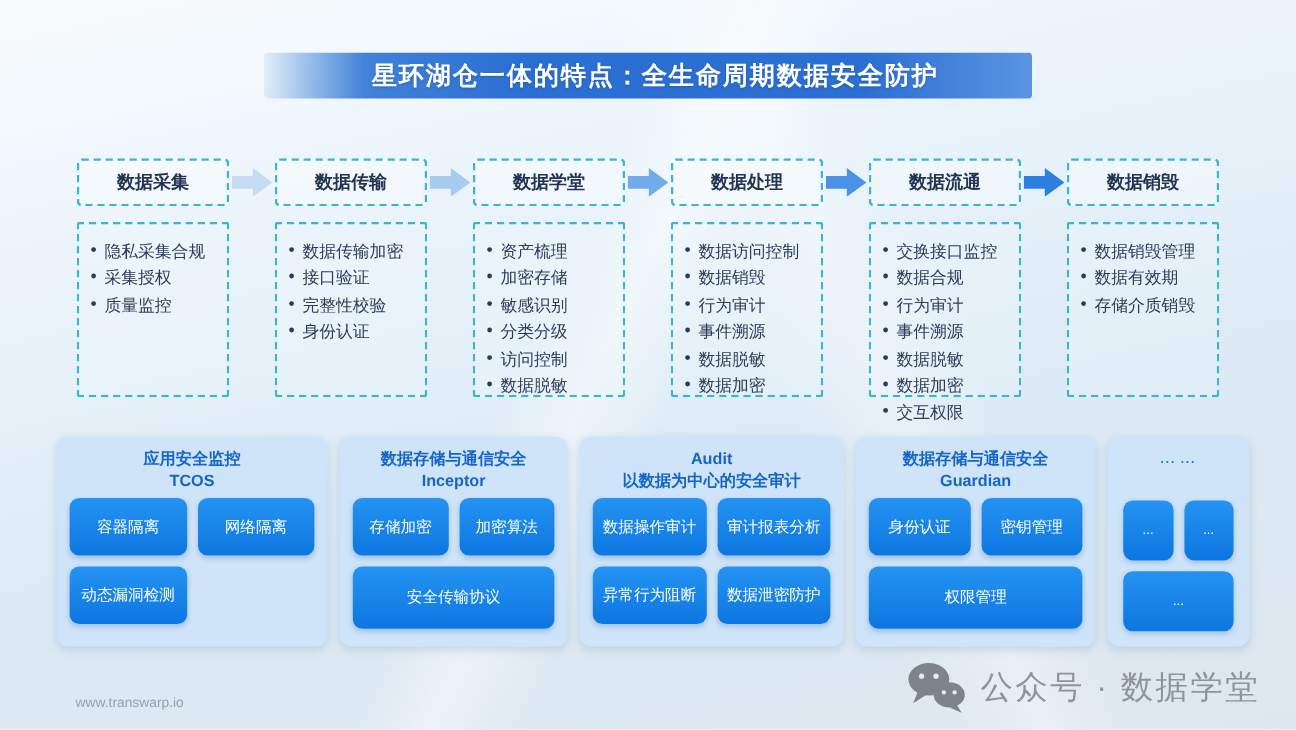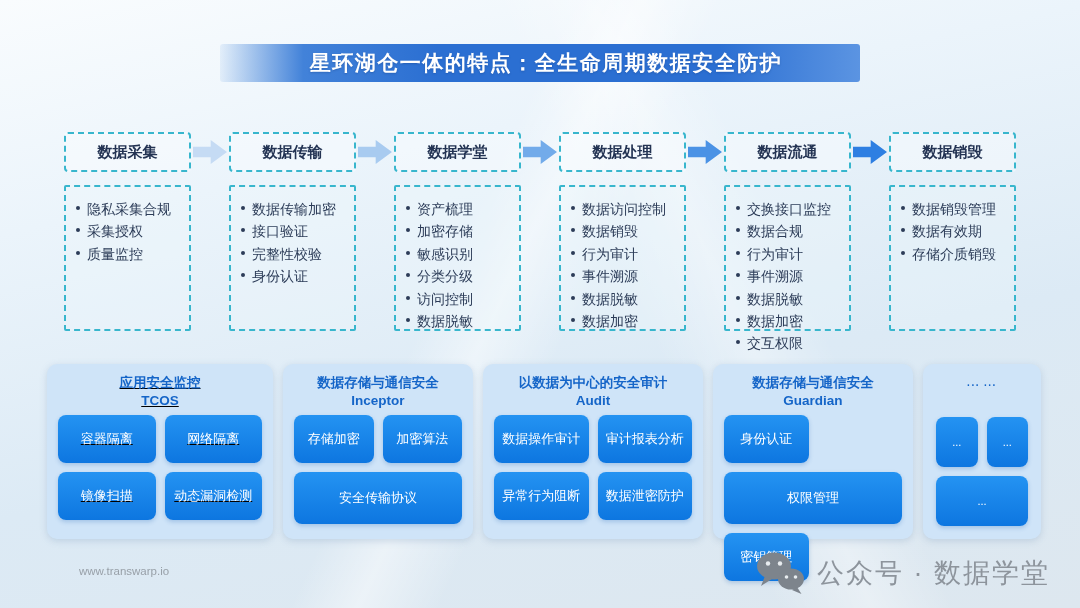--- a/index.html
+++ b/index.html
@@ -54,34 +54,34 @@
     margin-top:13px;height:146px;border:2px dashed var(--dashed-teal);border-radius:2px;
     padding:11px 4px 0 9px;background:rgba(240,249,253,0.30);
   }
   .bullet{display:flex;align-items:flex-start;font-size:14px;color:var(--bullet-text);line-height:1.6;}
   .dot{width:4px;height:4px;border-radius:50%;background:var(--bullet-text);margin:8px 7px 0 1px;flex:0 0 auto;}
   .cards{display:flex;gap:10px;padding-left:47px;margin-top:33px;position:relative;}
   .card{
     background:var(--card-bg);border-radius:10px;height:175px;padding:10px 11px;
     box-shadow:0 2px 7px rgba(110,145,180,0.28);
   }
-  .card:nth-child(1){width:226px;text-decoration:underline;} .card:nth-child(2){width:190px;}
+  .card:nth-child(1){width:226px;} .card:nth-child(2){width:190px;}
   .card:nth-child(3){width:220px;} .card:nth-child(4){width:200px;}
   .card:nth-child(5){width:118px;padding:12px 13px;}
   .card-head{height:38px;text-align:center;color:var(--card-title);font-weight:bold;font-size:13.5px;line-height:1.35;}
   .card:nth-child(5) .card-head{font-size:10px;letter-spacing:1px;padding-top:3px;}
   .btn-grid{display:grid;grid-template-columns:1fr 1fr;gap:9px;margin-top:3px;}
   .pbtn{
     background:linear-gradient(180deg,#2493f2,var(--button-blue-dark));
     border-radius:8px;color:#fff;display:flex;align-items:center;justify-content:center;
     font-size:13px;height:48px;box-shadow:0 2px 4px rgba(30,100,180,0.25);
   }
   .pbtn.span2{grid-column:1/3;height:52px;}
   .card:nth-child(5) .pbtn{font-size:11px;height:50px;}
-  .footer{display:flex;justify-content:space-between;align-items:center;margin-top:10px;padding:0 30px 0 79px;position:relative;}
+  .footer{display:flex;justify-content:space-between;align-items:flex-end;margin-top:10px;padding:0 30px 0 63px;position:relative;}
   .f-left{font-size:11.5px;color:var(--footer-gray);line-height:1.5;}
   .f-right{display:flex;align-items:center;gap:12px;color:#8d949c;font-size:27px;letter-spacing:2px;margin-top:2px;}
   .wechat-icon svg{display:block;}
 </style>
 </head>
 <body>
 
 <div class="banner">
   <span>星环湖仓一体的特点：全生命周期数据安全防护</span>
 </div>
@@ -267,59 +267,58 @@
 <div class="cards">
 
   <div class="card">
     <div class="card-head">
       <div>应用安全监控</div>
       <div>TCOS</div>
     </div>
     <div class="btn-grid">
       <div class="pbtn">容器隔离</div>
       <div class="pbtn">网络隔离</div>
-      <div class="pbtn">镜像扫描</div>
       <div class="pbtn">动态漏洞检测</div>
     </div>
   </div>
 
   <div class="card">
     <div class="card-head">
       <div>数据存储与通信安全</div>
       <div>Inceptor</div>
     </div>
     <div class="btn-grid">
       <div class="pbtn">存储加密</div>
       <div class="pbtn">加密算法</div>
       <div class="pbtn span2">安全传输协议</div>
     </div>
   </div>
 
   <div class="card">
     <div class="card-head">
+      <div>Audit</div>
       <div>以数据为中心的安全审计</div>
-      <div>Audit</div>
     </div>
     <div class="btn-grid">
       <div class="pbtn">数据操作审计</div>
       <div class="pbtn">审计报表分析</div>
       <div class="pbtn">异常行为阻断</div>
       <div class="pbtn">数据泄密防护</div>
     </div>
   </div>
 
   <div class="card">
     <div class="card-head">
       <div>数据存储与通信安全</div>
       <div>Guardian</div>
     </div>
     <div class="btn-grid">
       <div class="pbtn">身份认证</div>
+      <div class="pbtn">密钥管理</div>
       <div class="pbtn span2">权限管理</div>
-      <div class="pbtn">密钥管理</div>
     </div>
   </div>
 
   <div class="card">
     <div class="card-head">
       <div>··· ···</div>
     </div>
     <div class="btn-grid">
       <div class="pbtn">...</div>
       <div class="pbtn">...</div>

